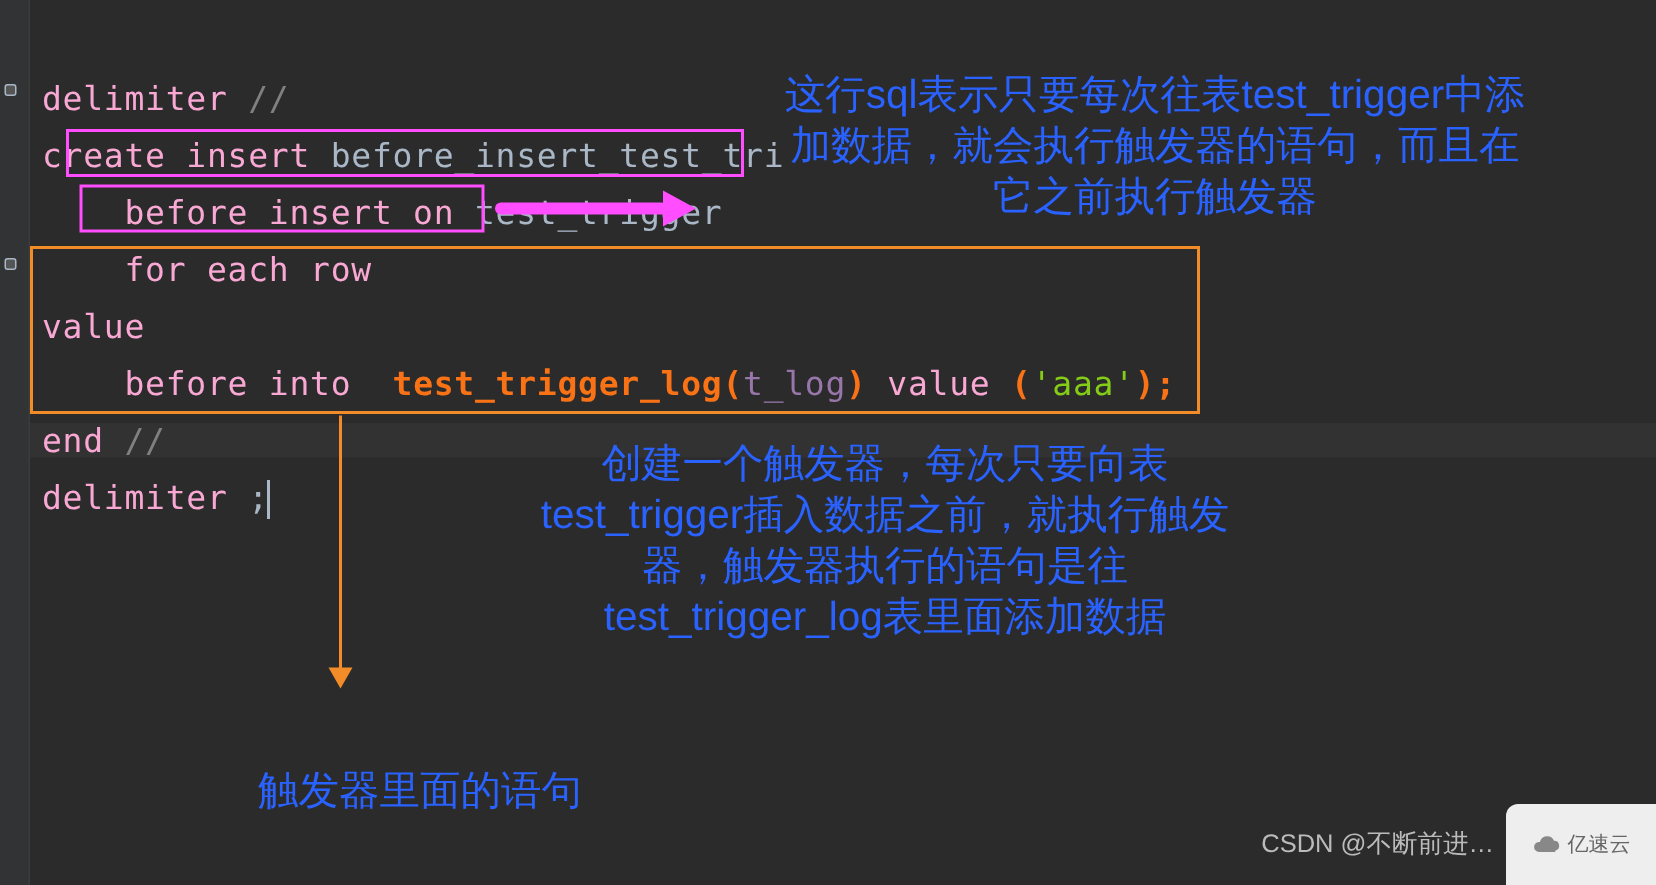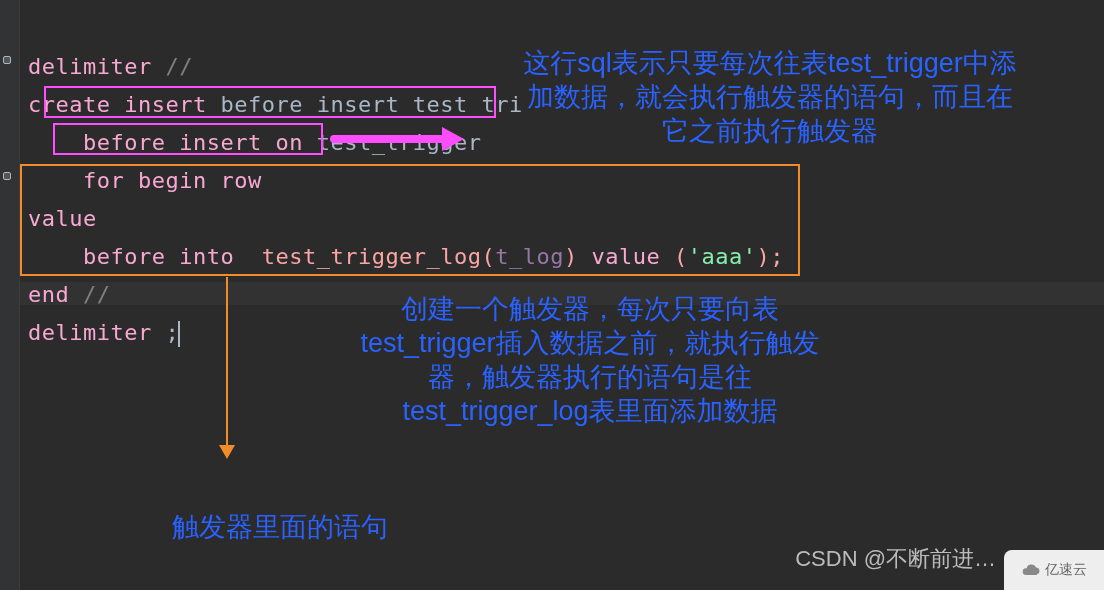--- a/index.html
+++ b/index.html
@@ -46,23 +46,23 @@
       position: absolute;
       left: 28px;
       top: 10px;
       line-height: 38px;
       white-space: pre;
       letter-spacing: 0.5px;
     }
     .kw { color: #f9a8d4; }
     .ident { color: #a9b7c6; text-align: right; }
     .comment { color: #808080; }
-    .func { color: #fca5a5; }
+    .func { color: #f97316; font-weight: bold; }
     .col { color: #9876aa; }
-    .str { color: #86efac; }
+    .str { color: #84cc16; }
     
     .highlight-line {
       position: absolute;
       left: 20px;
       right: 0;
       top: 282px;
       height: 23px;
       background: #323232;
       z-index: -1;
     }
@@ -173,29 +173,29 @@
       height: 26px;
       background: #a9b7c6;
       vertical-align: middle;
       margin-left: -1px;
     }
     .watermark1 {
       position: absolute;
       right: 108px;
       bottom: 16px;
       color: #bbb;
-      font-size: 22px;
+      font-size: 17px;
       font-family: sans-serif;
     }
     .watermark2 {
       position: absolute;
       right: 0;
       bottom: 0;
       width: 100px;
-      height: 40px;
+      height: 54px;
       background: rgba(255,255,255,0.92);
       border-top-left-radius: 8px;
       display: flex;
       align-items: center;
       justify-content: center;
       color: #666;
       font-size: 14px;
       font-family: Liberation Mono, monospace;
       gap: 4px;
     }
@@ -208,21 +208,21 @@
   <div class="gutter-box"></div>
   <div class="gutter-box2"></div>
 </div>
 
 <div class="highlight-line"></div>
 
 <div class="code">
 <span class="kw">delimiter </span><span class="comment">//</span>
 <span class="kw">create insert </span><span class="ident">before_insert_test_tri</span>
 <span>    </span><span class="kw">before insert on </span><span class="ident">test_trigger</span>
-<span>    </span><span class="kw">for begin row</span>
+<span>    </span><span class="kw">for each row</span>
 <span class="kw">value</span>
 <span>    </span><span class="kw">before into  </span><span class="func">test_trigger_log(</span><span class="col">t_log</span><span class="func">) </span><span class="kw">value </span><span class="func">(</span><span class="str">'aaa'</span><span class="func">);</span>
 <span class="kw">end </span><span class="comment">//</span>
 <span class="kw">delimiter </span><span class="ident">;</span><span class="cursor"></span>
 </div>
 
 <div class="box-pink"></div>
 <div class="box-pink2"></div>
 <div class="box-orange"></div>
 

